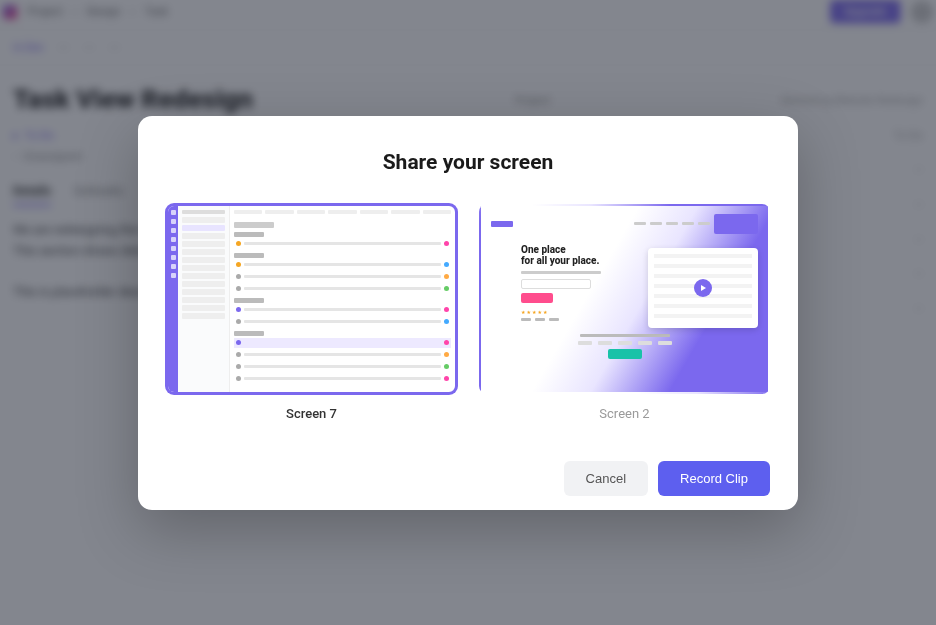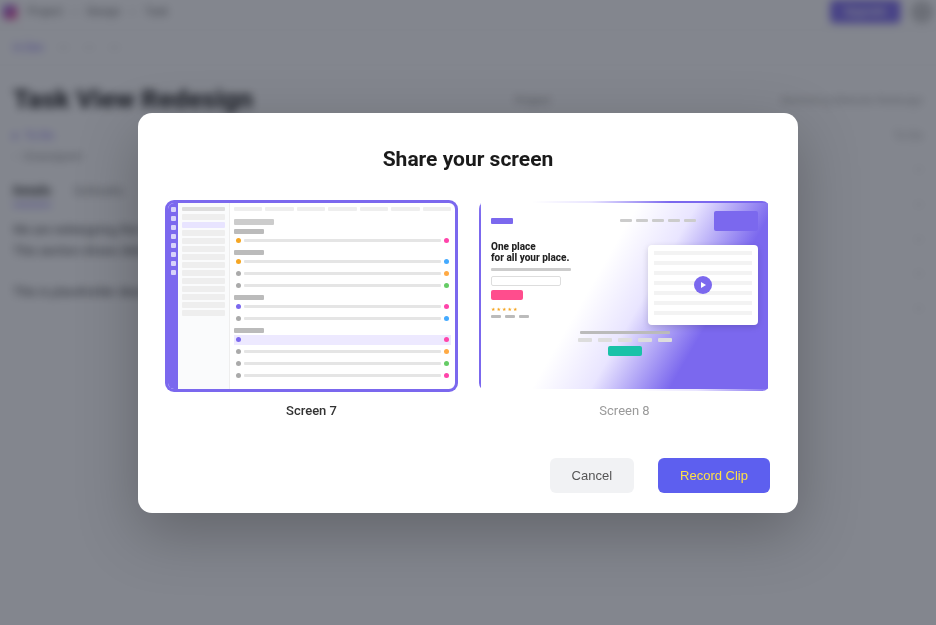--- a/index.html
+++ b/index.html
@@ -41,21 +41,21 @@
 
   
   .modal {
     position: absolute;
     left: 50%; top: 50%;
     transform: translate(-50%, -50%);
     width: 660px;
     background: #fff;
     border-radius: 14px;
     box-shadow: 0 20px 60px rgba(0,0,0,0.25);
-    padding: 34px 28px 20px;
+    padding: 34px 28px 14px;
   }
   .modal h2 {
     text-align: center;
     font-size: 21px;
     font-weight: 700;
     color: #1a1a1a;
     margin-bottom: 30px;
   }
   .screens {
     display: flex;
@@ -115,21 +115,21 @@
   .thumb.landing {
     background: linear-gradient(120deg, #fff 40%, #e9e5ff 55%, #7b68ee 75%);
     padding: 8px 10px;
     font-size: 6px;
   }
   .thumb.landing .nav { display:flex; gap:4px; align-items:center; margin-bottom:10px;}
   .thumb.landing .nav .logo { width:22px; height:6px; background:#7b68ee; border-radius:1px;}
   .thumb.landing .nav .sp { flex:1;}
   .thumb.landing .nav i { width:12px; height:3px; background:#ccc; border-radius:1px;}
   .thumb.landing .nav .btn { width:18px; height:8px; background:#7b68ee; border-radius:2px;}
-  .thumb.landing .hero { display:flex; gap:10px;}
+  .thumb.landing .hero { display:flex; gap:10px;margin-left:30px;}
   .thumb.landing .copy { flex:1;}
   .thumb.landing .copy .h1 { font-size:10px; font-weight:800; color:#222; line-height:1.15; margin-bottom:4px;}
   .thumb.landing .copy .sub { width:80px; height:3px; background:#ccc; margin-bottom:5px; border-radius:1px;}
   .thumb.landing .copy .field { width:70px; height:10px; background:#fff; border:1px solid #ddd; border-radius:2px; margin-bottom:4px;}
   .thumb.landing .copy .cta { width:32px; height:10px; background:#ff4d8d; border-radius:2px; margin-bottom:6px;}
   .thumb.landing .copy .stars { color:#f5a623; font-size:5px; letter-spacing:1px;}
   .thumb.landing .copy .logos { display:flex; gap:4px; margin-top:3px;}
   .thumb.landing .copy .logos i { width:10px; height:3px; background:#bbb; border-radius:1px;}
   .thumb.landing .shot { width:110px; height:80px; background:#fff; border-radius:4px; box-shadow:0 2px 6px rgba(0,0,0,0.15); position:relative; margin-top:4px;}
   .thumb.landing .shot::before { content:""; position:absolute; inset:6px; background:repeating-linear-gradient(#f3f3f3 0 4px, transparent 4px 10px);}
@@ -147,24 +147,23 @@
     justify-content: flex-end;
     gap: 10px;
   }
   .btn {
     border: none;
     border-radius: 6px;
     padding: 10px 22px;
     font-size: 13px;
     font-weight: 500;
     cursor: pointer;
-    margin-left: 14px;
   }
   .btn.secondary { background: #f1f2f4; color: #555; }
-  .btn.primary   { background: #5d5fef; color: #fde047; }
+  .btn.primary   { background: #5d5fef; color: #ffffff; }
 </style>
 </head>
 <body>
 
 <div class="bg">
   <div class="topbar">
     <span class="logo"></span>
     <span>Project</span>
     <span>›</span>
     <span>Design</span>
@@ -372,21 +371,21 @@
           <div class="brands">
               <i></i>
               <i></i>
               <i></i>
               <i></i>
               <i></i>
             </div>
           <div class="pill"></div>
         </div>
       </div>
-      <div class="caption">Screen 8</div>
+      <div class="caption">Screen 2</div>
     </div>
 
   </div>
 
   <div class="modal-actions">
     <button class="btn secondary">Cancel</button>
     <button class="btn primary">Record Clip</button>
   </div>
 </div>
 

